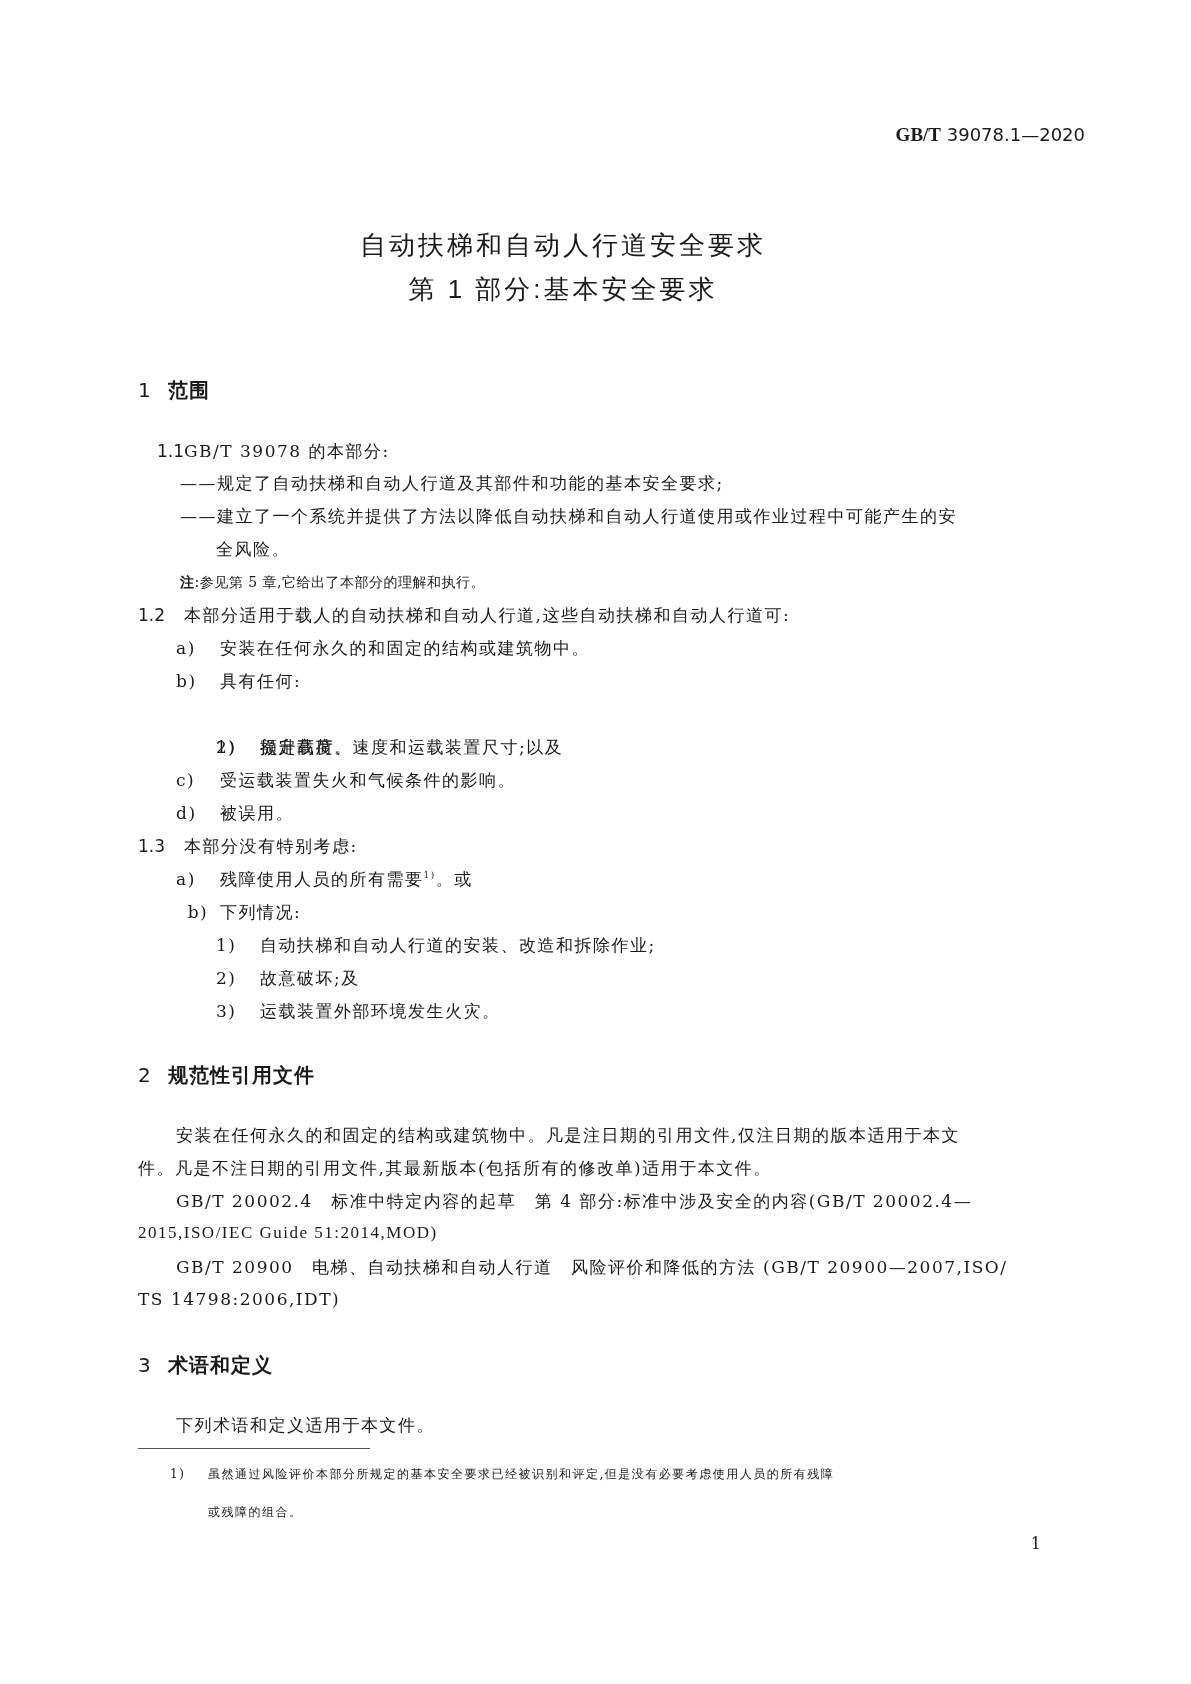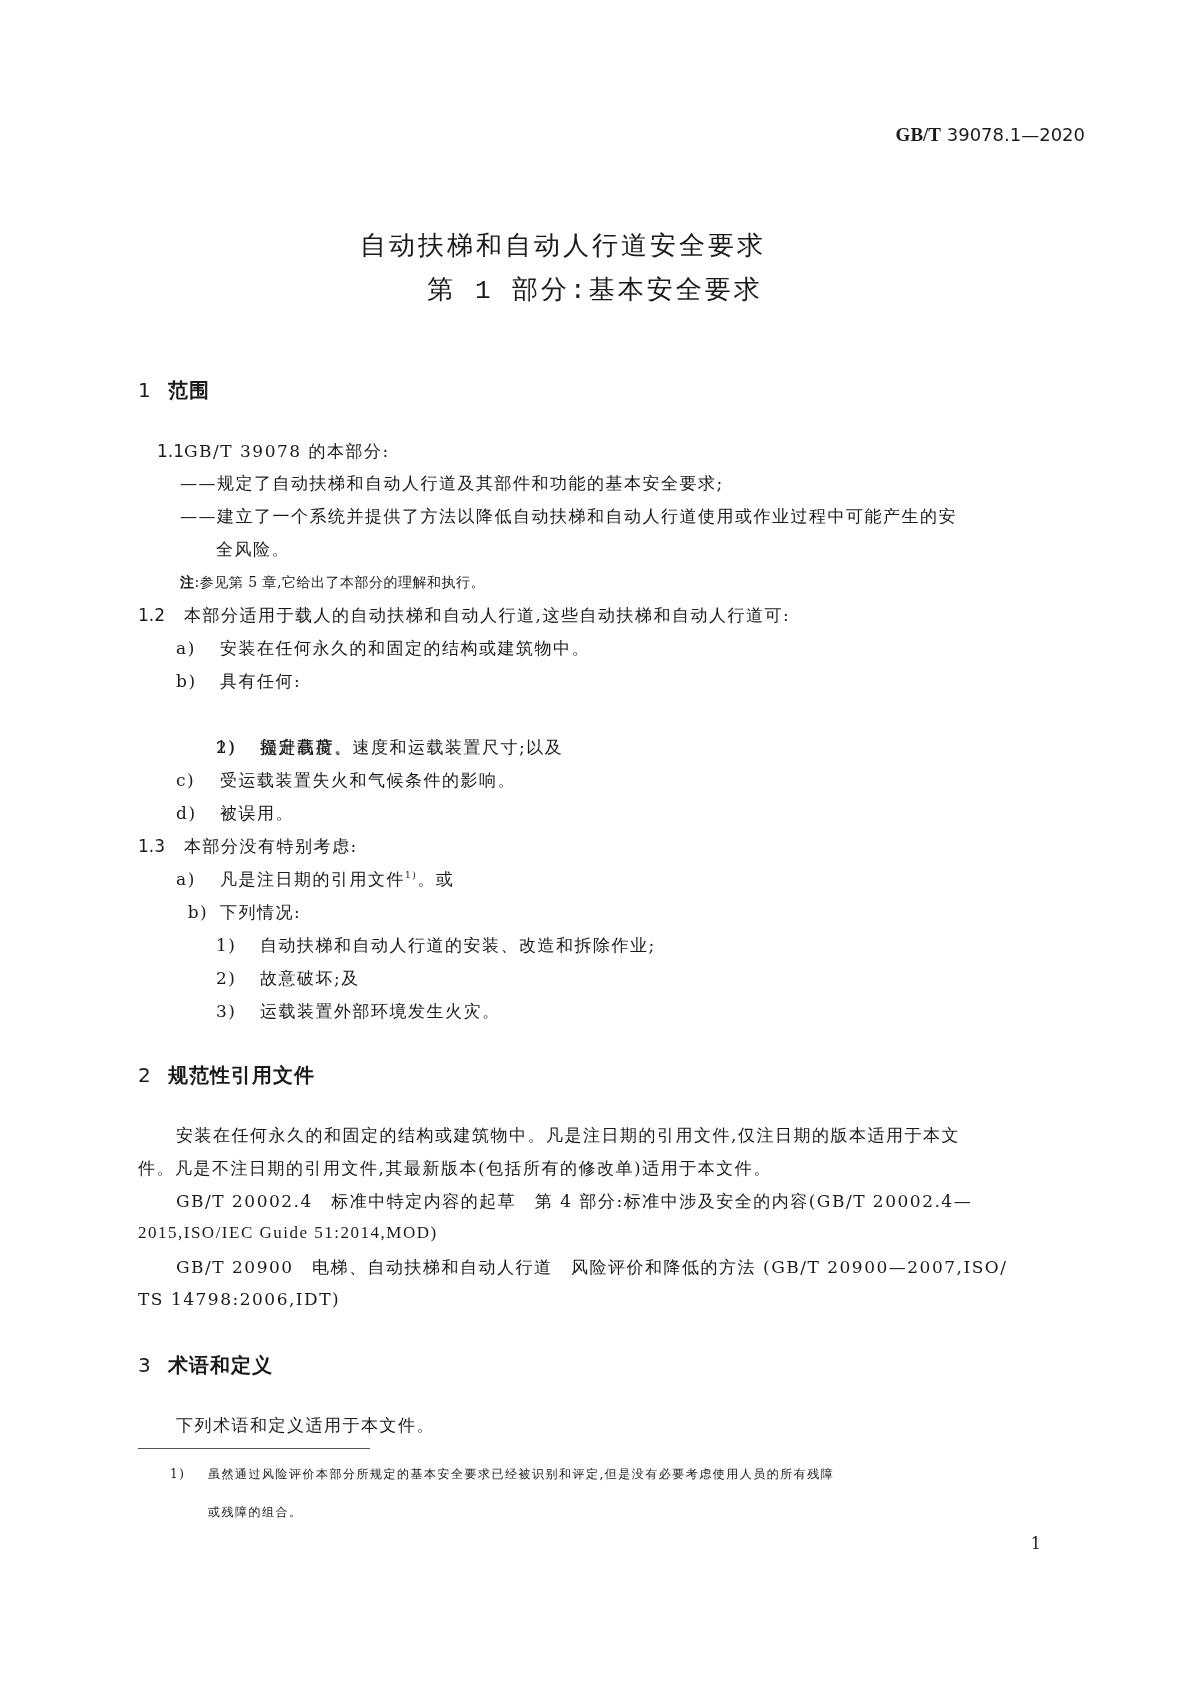--- a/index.html
+++ b/index.html
@@ -9,25 +9,25 @@
     font-family: "DejaVu Serif", "Liberation Serif", serif;
   }
   .abs { position: absolute; white-space: nowrap; }
   .std-no {
     right: 106px; top: 124px; font-size: 18px;
     font-family: "DejaVu Sans", "Liberation Sans", sans-serif;
   }
   .std-no .prefix { font-weight: bold; font-family: "Liberation Serif", serif; font-size: 19px; }
   .title {
     left: 0; width: 1126px; text-align: center;
-    font-family: Liberation Mono, monospace;
+    font-family: Liberation Sans, sans-serif;
     font-size: 26px; letter-spacing: 3px; font-weight: 500;
   }
   .t1 { top: 228px; }
-  .t2 { top: 272px; padding-left: 32px; }
+  .t2 { top: 272px; }
   .sec {
     font-family: "DejaVu Sans", "Liberation Sans", sans-serif;
     font-size: 20px; font-weight: bold; letter-spacing: 1px;
   }
   .sec .num { display: inline-block; width: 30px; font-weight: normal; }
   .body-line { font-size: 17px; letter-spacing: 1.5px; }
   .clause-no {
     display: inline-block; width: 46px;
     font-family: "DejaVu Sans", "Liberation Sans", sans-serif; letter-spacing: 0;
   }
@@ -83,21 +83,21 @@
   <span class="lbl">c)</span><span>受运载装置失火和气候条件的影响。</span>
 </div>
 <div class="abs body-line" style="left:176px; top:802px;">
   <span class="lbl">d)</span><span>被误用。</span>
 </div>
 
 <div class="abs body-line" style="left:138px; top:835px;">
   <span class="clause-no">1.3</span><span>本部分没有特别考虑:</span>
 </div>
 <div class="abs body-line" style="left:176px; top:868px;">
-  <span class="lbl">a)</span><span>凡是注日期的引用文件</span><sup>1)</sup><span>。或</span>
+  <span class="lbl">a)</span><span>残障使用人员的所有需要</span><sup>1)</sup><span>。或</span>
 </div>
 <div class="abs body-line" style="left:176px; top:901px;text-align:center;">
   <span class="lbl">b)</span><span>下列情况:</span>
 </div>
 <div class="abs body-line" style="left:216px; top:934px;">
   <span class="lbl">1)</span><span>自动扶梯和自动人行道的安装、改造和拆除作业;</span>
 </div>
 <div class="abs body-line" style="left:216px; top:967px;">
   <span class="lbl">2)</span><span>故意破坏;及</span>
 </div>

